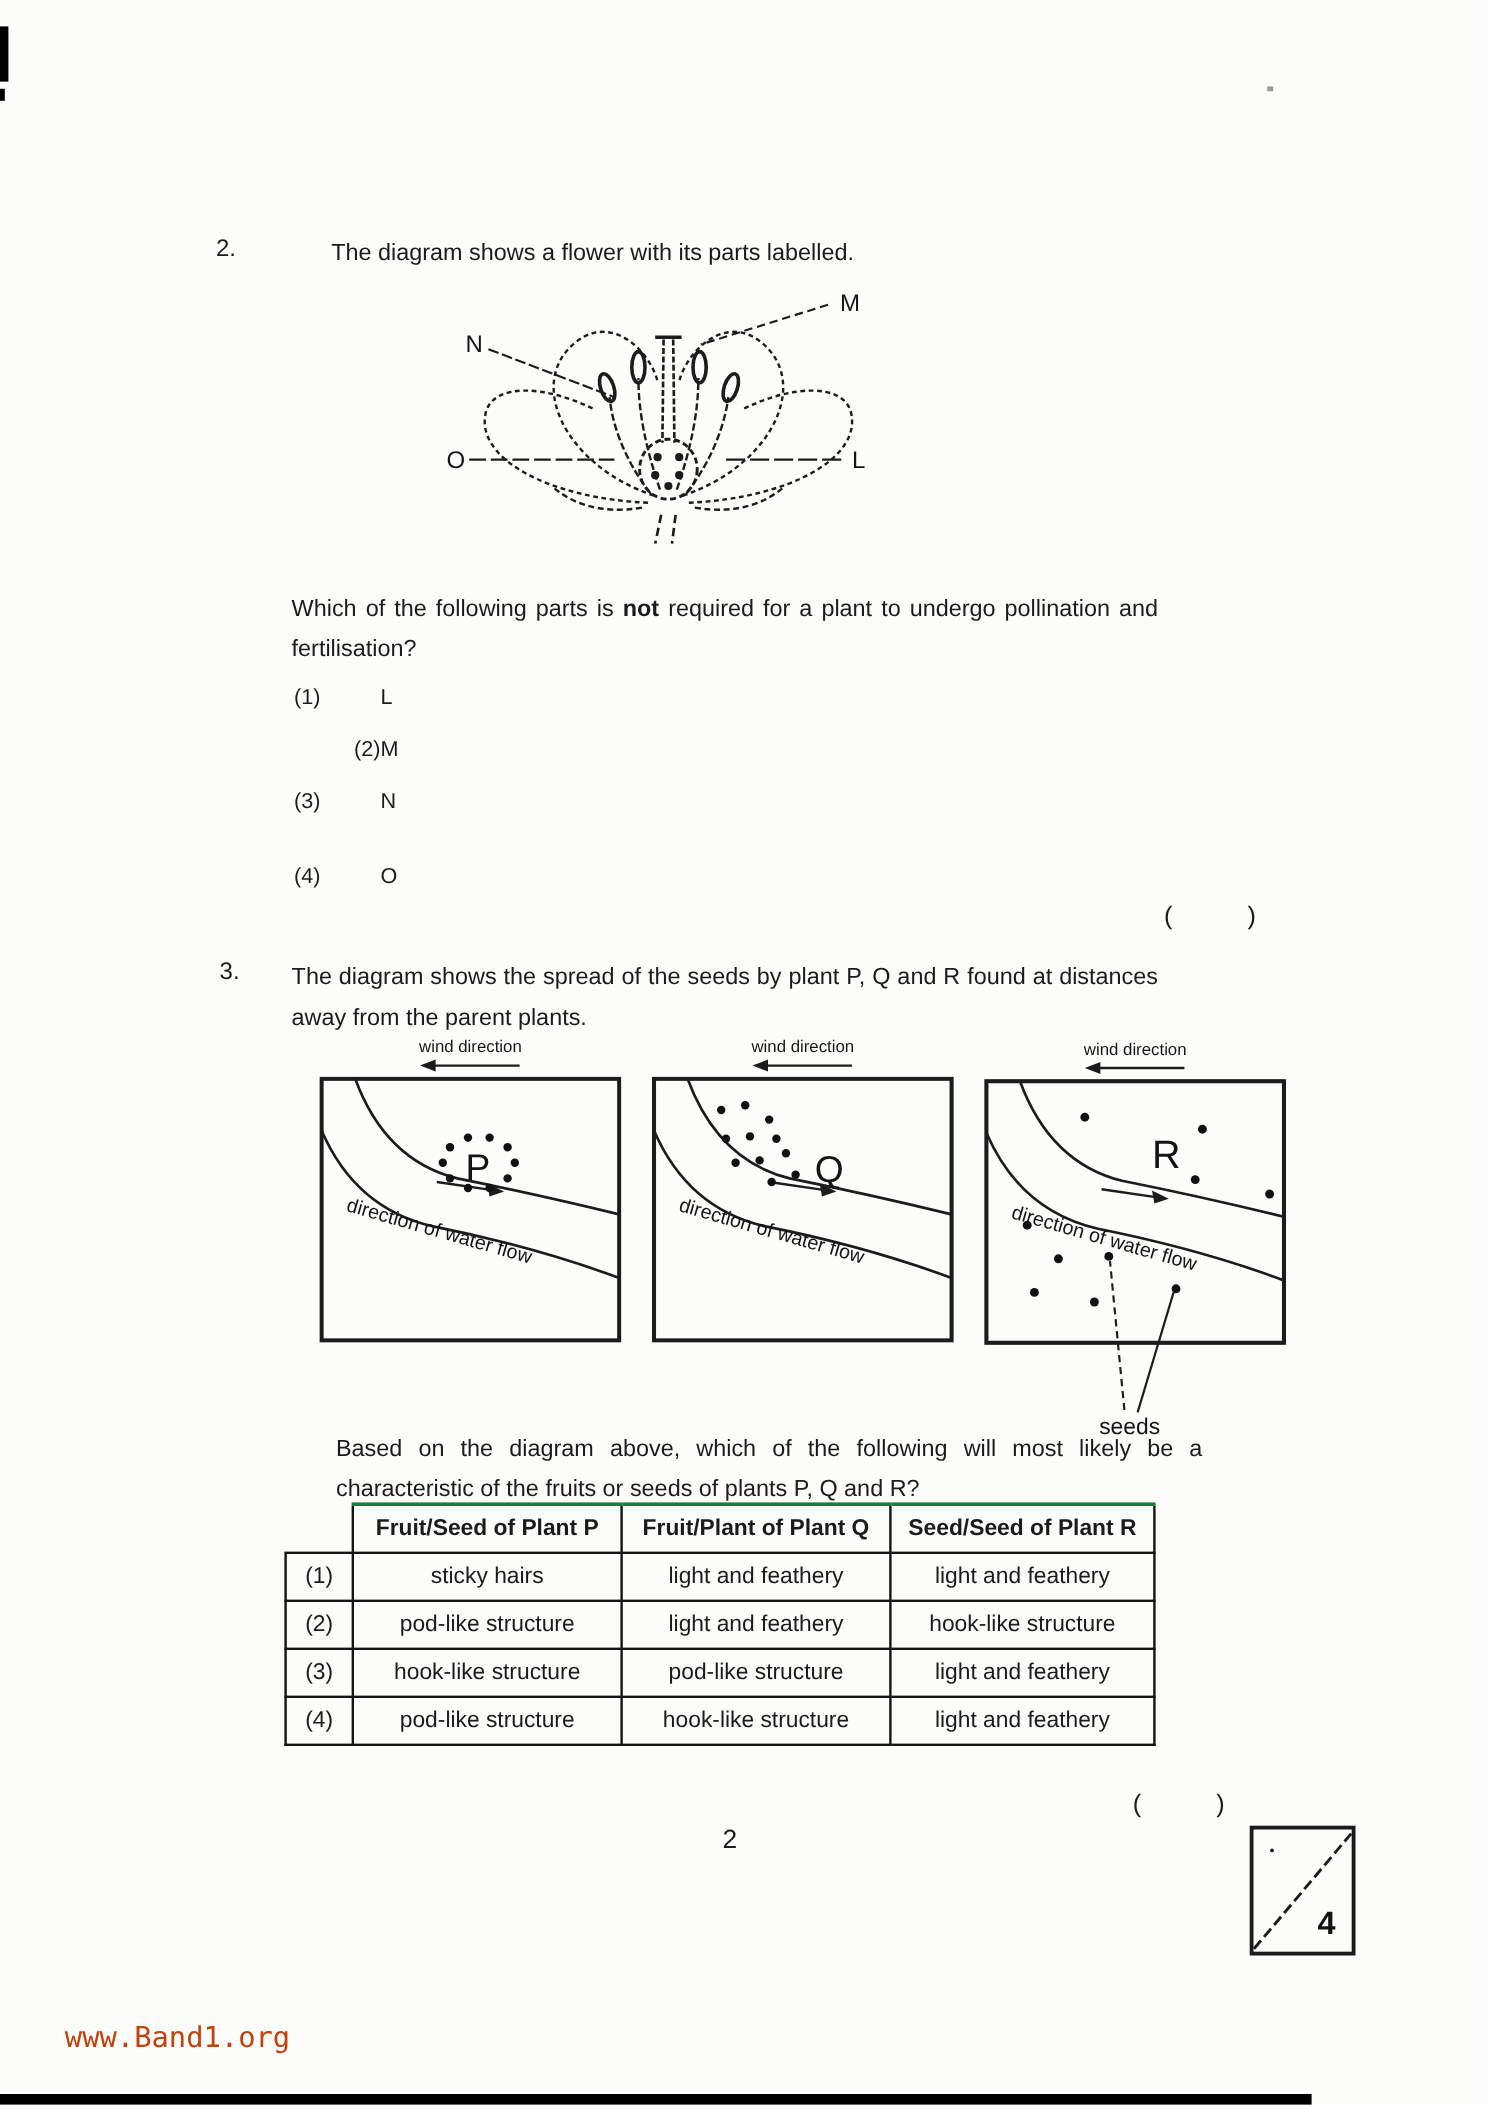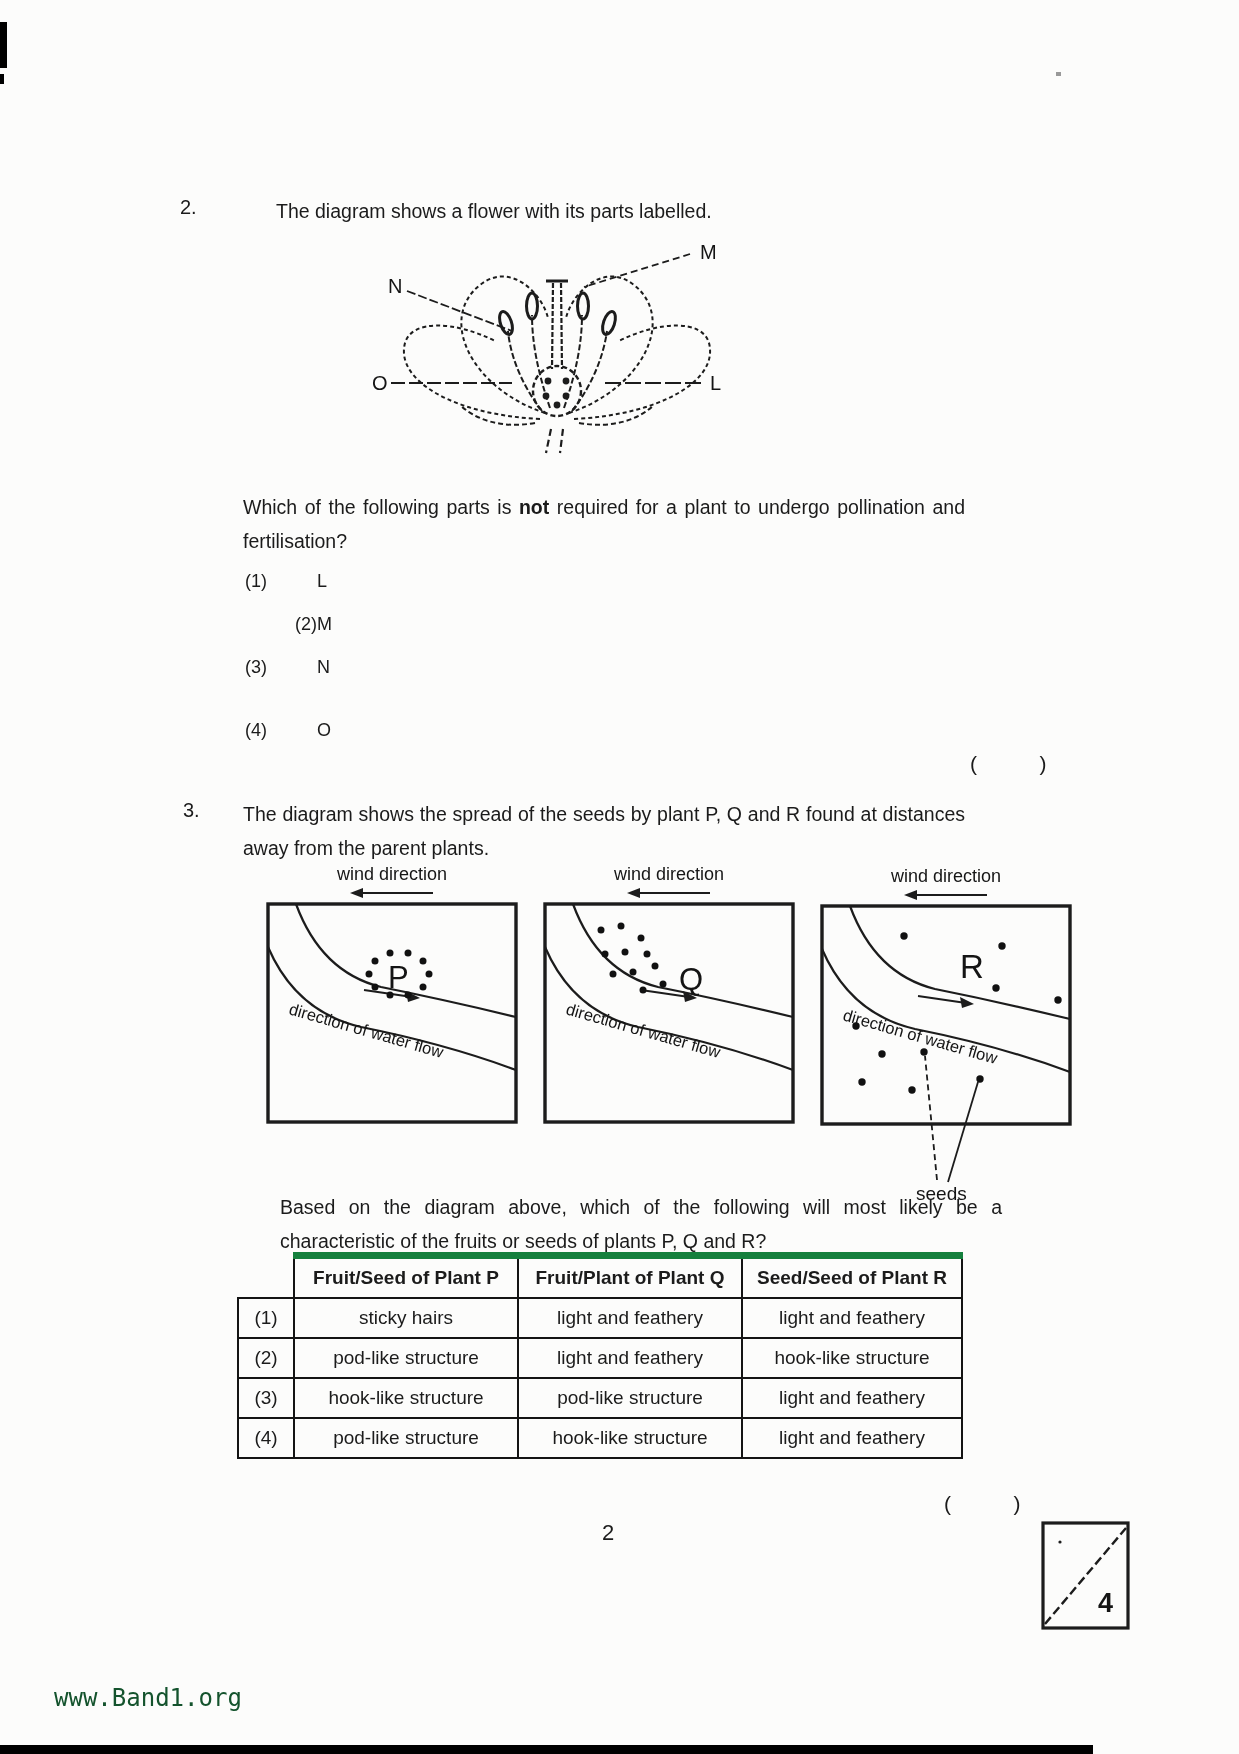--- a/index.html
+++ b/index.html
@@ -8,34 +8,34 @@
     background:#fcfcfb; overflow:hidden;
     font-family:"Liberation Sans", sans-serif; color:#1b1b1b;
   }
   .abs { position:absolute; }
   .qnum { font-size:20px; }
   .para { font-size:19.5px; line-height:34px; text-align:justify; }
   .para.single { text-align:left;margin-left:33px; }
   .opt { font-size:18px; }
   .opt .onum { display:inline-block; width:72px; }
   .blank { font-size:21px; white-space:pre; letter-spacing:1px; }
-  .windlabel { font-size:18px; text-align:center; color:#161616; }
+  .windlabel { font-size:14px; text-align:center; color:#161616; }
   .panel { width:252px; }
   .panel svg { display:block; }
   table.ans {
     border-collapse:collapse; table-layout:fixed; font-size:19px;
   }
   table.ans th, table.ans td {
     border:2px solid #141414; text-align:center; padding:4px 6px;
     height:30px; overflow:hidden;
   }
-  table.ans th { font-weight:bold; border-top:7px solid #15803d; }
+  table.ans th { font-weight:bold; border-top:3px solid #15803d; }
   table.ans th.corner { border-top:2px solid transparent; border-left:2px solid transparent; background:transparent; }
   .pageno { font-size:22px; }
-  .watermark { font-family:"DejaVu Sans Mono", monospace; font-size:24px; color:#14532d; }
+  .watermark { font-family:"DejaVu Sans Mono", monospace; font-size:24px; color:#c2410c; }
   .artifact { background:#000; }
   svg text { font-family:"Liberation Sans", sans-serif; fill:#141414; }
   .ink { stroke:#1c1c1c; fill:none; }
 </style>
 </head>
 <body>
 
 <div class="abs artifact" style="left:0;top:22px;width:7px;height:46px;"></div>
 <div class="abs artifact" style="left:0;top:74px;width:4px;height:10px;"></div>
 <div class="abs" style="left:1056px;top:72px;width:5px;height:4px;background:#999;"></div>

